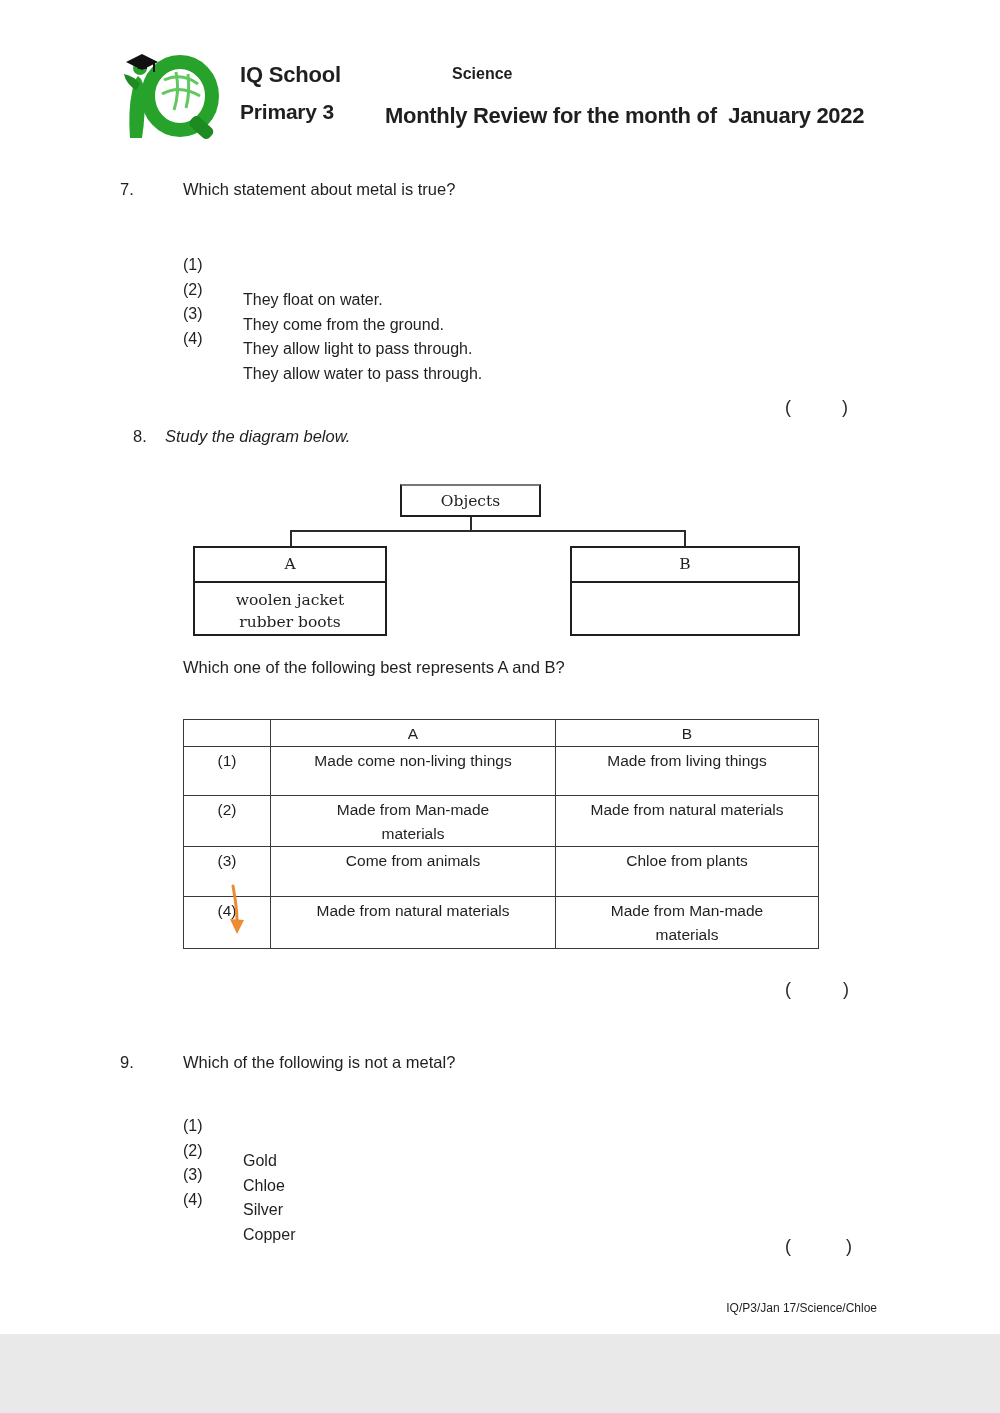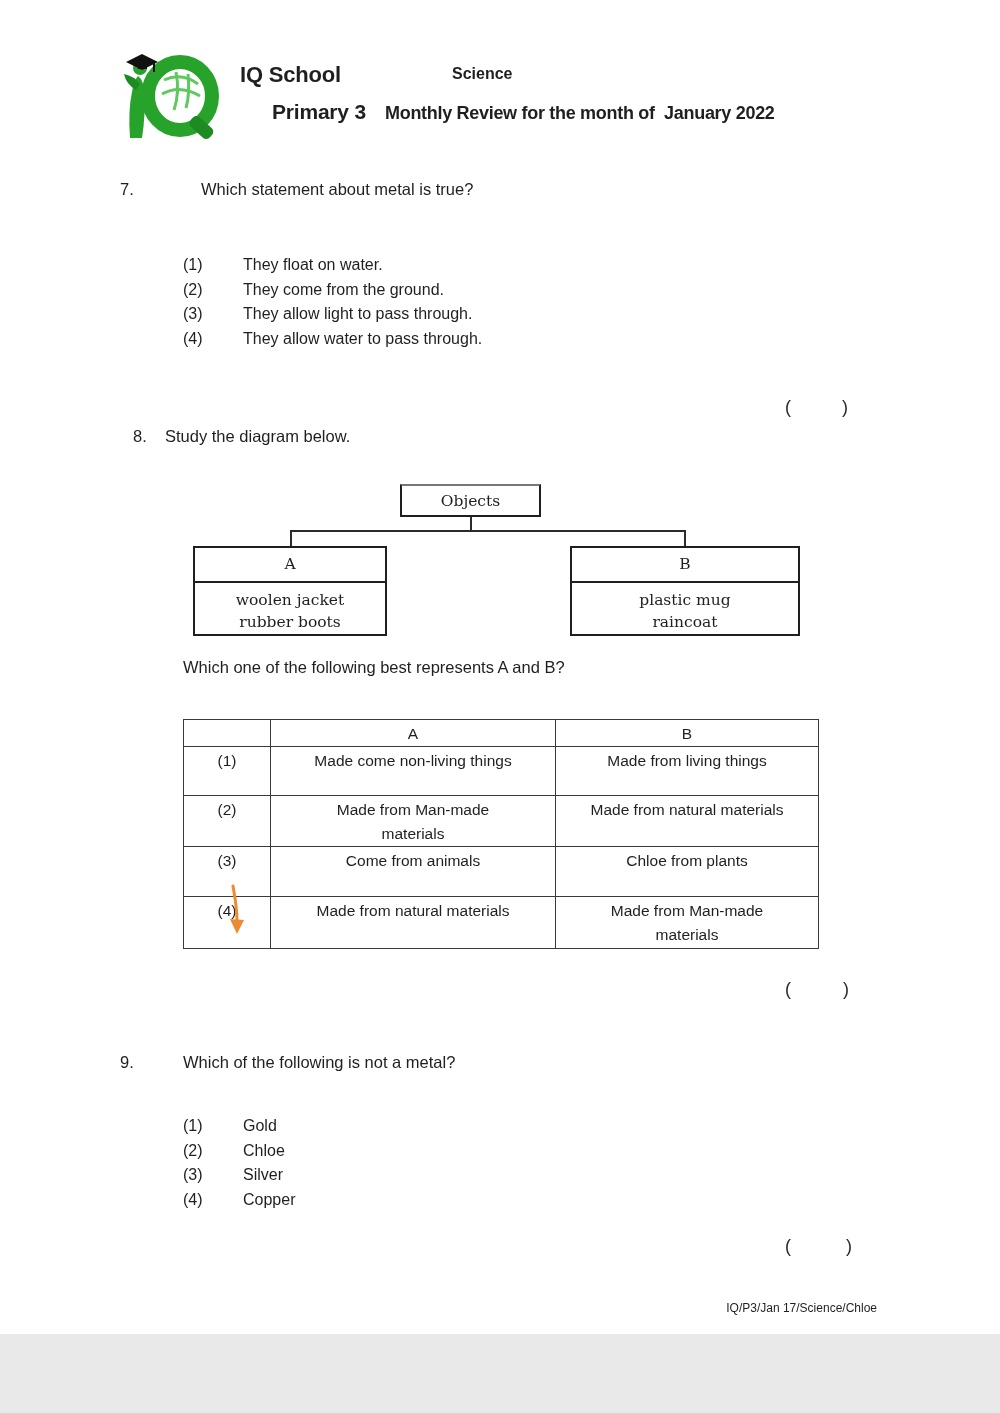--- a/index.html
+++ b/index.html
@@ -8,29 +8,29 @@
     width:1000px;height:1334px;
     margin:0 auto;
     background:#ffffff;
     font-family:"Liberation Sans",sans-serif;
     color:#1f1f1f;
     overflow:hidden;
   }
   .abs{position:absolute;}
   
   .hdr-school{font-size:22px;font-weight:600;letter-spacing:-0.2px;}
-  .hdr-grade{font-size:21px;font-weight:600;letter-spacing:-0.2px;margin-left:32px;}
+  .hdr-grade{font-size:21px;font-weight:600;letter-spacing:-0.2px;}
   .hdr-subject{font-size:16px;font-weight:600;}
-  .hdr-review{font-size:18px;font-weight:600;white-space:pre;letter-spacing:-0.3px;}
+  .hdr-review{font-size:22px;font-weight:600;white-space:pre;letter-spacing:-0.3px;}
   
   .qnum{font-size:16.5px;}
   .qtext{font-size:16.5px;}
   .opt-row{display:flex;height:24.6px;line-height:24.6px;font-size:16px;}
   .opt-num{width:60px;flex:0 0 60px;}
-  .opt-text{white-space:nowrap;}
+  .opt-text{white-space:nowrap;margin-top:35px;}
   .bracket{font-size:18px;color:#2a2a2a;}
   
   .dia-box{
     box-sizing:border-box;border:2px solid #1f1f1f;background:#fff;
     font-family:"DejaVu Serif",serif;font-size:15.5px;text-align:center;
   }
   .dia-root{line-height:30px;border-top-color:#777;}
   .dia-head{height:33px;line-height:33px;border-bottom:2px solid #1f1f1f;}
   .dia-body{padding-top:6px;line-height:22px;}
   .line{background:#2b2b2b;}
@@ -84,21 +84,21 @@
     <rect x="22" y="14" width="9" height="5" fill="#111111"></rect>
     <line x1="38" y1="13" x2="38" y2="22" stroke="#111111" stroke-width="2"></line>
   </svg>
 
   <div class="abs hdr-school" style="left:240px;top:62px;">IQ School</div>
   <div class="abs hdr-subject" style="left:452px;top:65px;">Science</div>
   <div class="abs hdr-grade" style="left:240px;top:100px;">Primary 3</div>
   <div class="abs hdr-review" style="left:385px;top:103px;">Monthly Review for the month of  January 2022</div>
 
   <div class="abs qnum" style="left:120px;top:180px;">7.</div>
-  <div class="abs qtext" style="left:183px;top:180px;margin-left:18px;">Which statement about metal is true?</div>
+  <div class="abs qtext" style="left:183px;top:180px;">Which statement about metal is true?</div>
 
   <div class="abs" style="left:183px;top:253px;">
     <div class="opt-row">
       <span class="opt-num">(1)</span>
       <span class="opt-text">They float on water.</span>
     </div>
     <div class="opt-row">
       <span class="opt-num">(2)</span>
       <span class="opt-text">They come from the ground.</span>
     </div>
@@ -110,43 +110,39 @@
       <span class="opt-num">(4)</span>
       <span class="opt-text">They allow water to pass through.</span>
     </div>
   </div>
 
   <div class="abs bracket" style="left:785px;top:397px;">(</div>
   <div class="abs" style="left:798px;top:397px;width:44px;height:24px;"></div>
   <div class="abs bracket" style="left:842px;top:397px;">)</div>
 
   <div class="abs qnum" style="left:133px;top:427px;">8.</div>
-  <div class="abs qtext" style="left:165px;top:427px;">Study the diagram below.</div>
+  <div class="abs qtext" style="left:165px;top:427px;font-style:italic;">Study the diagram below.</div>
 
   <div class="abs dia-box dia-root" style="left:400px;top:484px;width:141px;height:33px;">
     <span>Objects</span>
   </div>
   <div class="abs line" style="left:470px;top:517px;width:2px;height:14px;"></div>
   <div class="abs line" style="left:290px;top:530px;width:396px;height:2px;"></div>
   <div class="abs line" style="left:290px;top:531px;width:2px;height:15px;"></div>
   <div class="abs line" style="left:684px;top:531px;width:2px;height:15px;"></div>
 
   <div class="abs dia-box" style="left:193px;top:546px;width:194px;height:90px;">
     <div class="dia-head">A</div>
     <div class="dia-body">
       <div>woolen jacket</div>
       <div>rubber boots</div>
     </div>
   </div>
   <div class="abs dia-box" style="left:570px;top:546px;width:230px;height:90px;">
     <div class="dia-head">B</div>
-    <div class="dia-body">
-      <div>plastic mug</div>
-      <div>raincoat</div>
-    </div>
   </div>
 
   <div class="abs qtext" style="left:183px;top:658px;">Which one of the following best represents A and B?</div>
 
   <table class="anskey abs" style="left:183px;top:719px;">
     <colgroup>
         <col style="width:87px">
         <col style="width:285px">
         <col style="width:263px">
       </colgroup>

